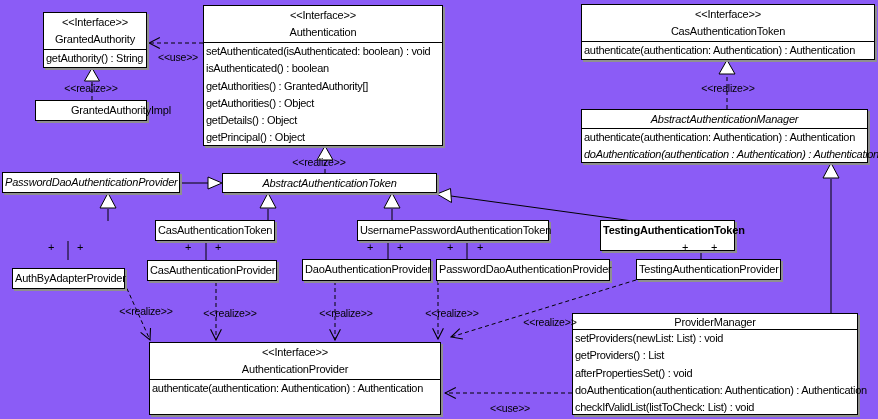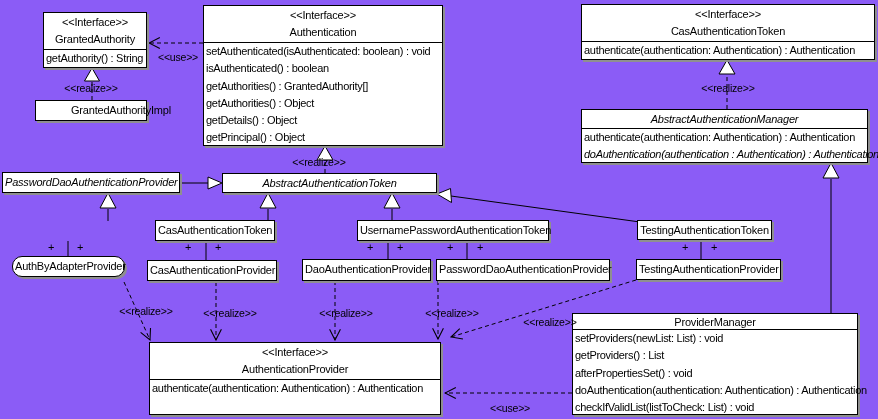--- a/index.html
+++ b/index.html
@@ -186,27 +186,27 @@
         <div class="nm">CasAuthenticationToken</div>
       </div>
   </div>
 
   <div class="uml-box simple" style="left:357px;top:220px;width:192px;height:21px;">
     <div class="hd">
         <div class="nm">UsernamePasswordAuthenticationToken</div>
       </div>
   </div>
 
-  <div class="uml-box simple" style="left:637px;top:220px;width:135px;height:20px;">
+  <div class="uml-box simple" style="left:600px;top:220px;width:135px;height:31px;font-weight:bold;">
     <div class="hd">
         <div class="nm">TestingAuthenticationToken</div>
       </div>
   </div>
 
-  <div class="uml-box simple" style="left:12px;top:256px;width:113px;height:21px;border-radius:10px;">
+  <div class="uml-box simple" style="left:12px;top:268px;width:113px;height:21px;">
     <div class="hd">
         <div class="nm">AuthByAdapterProvider</div>
       </div>
   </div>
 
   <div class="uml-box simple" style="left:147px;top:260px;width:130px;height:21px;">
     <div class="hd">
         <div class="nm">CasAuthenticationProvider</div>
       </div>
   </div>

